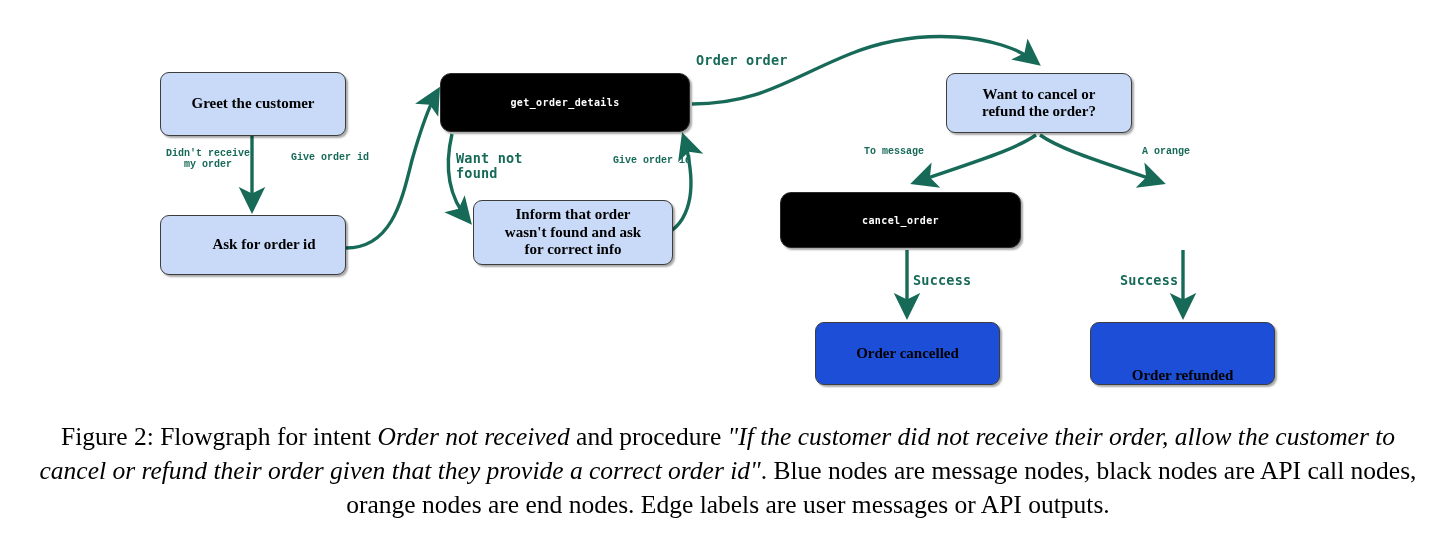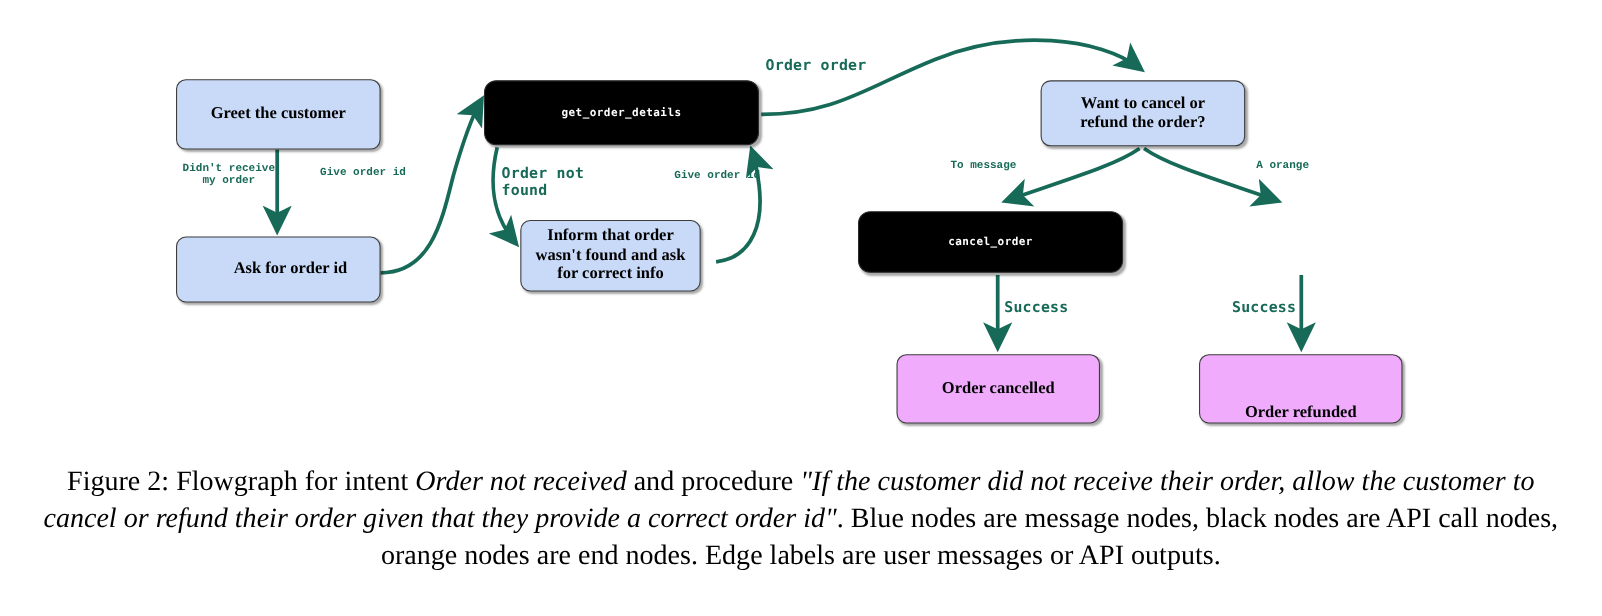--- a/index.html
+++ b/index.html
@@ -69,21 +69,21 @@
     border: 1.5px solid #2a2a2a;
     border-radius: 11px;
     box-shadow: 2px 2px 2px rgba(0,0,0,0.34);
     color: #ffffff;
     font-family: "DejaVu Sans Mono", monospace;
     font-weight: bold;
     font-size: 10px;
     letter-spacing: 0.4px;
   }
   .node.end {
-    background: #f0abfc;
+    background: #1d4ed8;
     border: 1.5px solid #3d3d3d;
     box-shadow: 2px 2px 2px rgba(0,0,0,0.34);
     color: #000000;
     font-family: "Liberation Serif", serif;
     font-weight: bold;
     font-size: 15px;
   }
 
   
   .edge-label {
@@ -157,21 +157,21 @@
     </div>
 
     <div class="node msg" style="left:160px; top:215px; width:186px; height:60px;padding-left:22px;">
       <span class="node-label">Ask for order id</span>
     </div>
 
     <div class="node api" style="left:440px; top:73px; width:250px; height:59px;">
       <span class="node-label">get_order_details</span>
     </div>
 
-    <div class="node msg" style="left:473px; top:200px; width:164px; height:65px;">
+    <div class="node msg" style="left:473px; top:200px; width:200px; height:65px;">
       <span class="node-label">Inform that order
 wasn't found and ask
 for correct info</span>
     </div>
 
     <div class="node msg" style="left:946px; top:73px; width:186px; height:60px;">
       <span class="node-label">Want to cancel or
 refund the order?</span>
     </div>
 
@@ -186,21 +186,21 @@
 
     <div class="node end" style="left:1090px; top:322px; width:185px; height:63px;align-items:flex-end;">
       <span class="node-label">Order refunded</span>
     </div>
 
     <div class="edge-label user" style="left:148px; top:148px; width:120px; text-align:center;">Didn't receive
 my order</div>
 
     <div class="edge-label user" style="left:291px; top:152px;">Give order id</div>
 
-    <div class="edge-label apiout" style="left:456px; top:151px;">Order not
+    <div class="edge-label apiout" style="left:456px; top:151px;">Want not
 found</div>
 
     <div class="edge-label user" style="left:613px; top:155px;">Give order id</div>
 
     <div class="edge-label apiout" style="left:696px; top:53px;">Order order</div>
 
     <div class="edge-label user" style="left:864px; top:146px;">To message</div>
 
     <div class="edge-label user" style="left:1142px; top:146px;">A orange</div>
 

